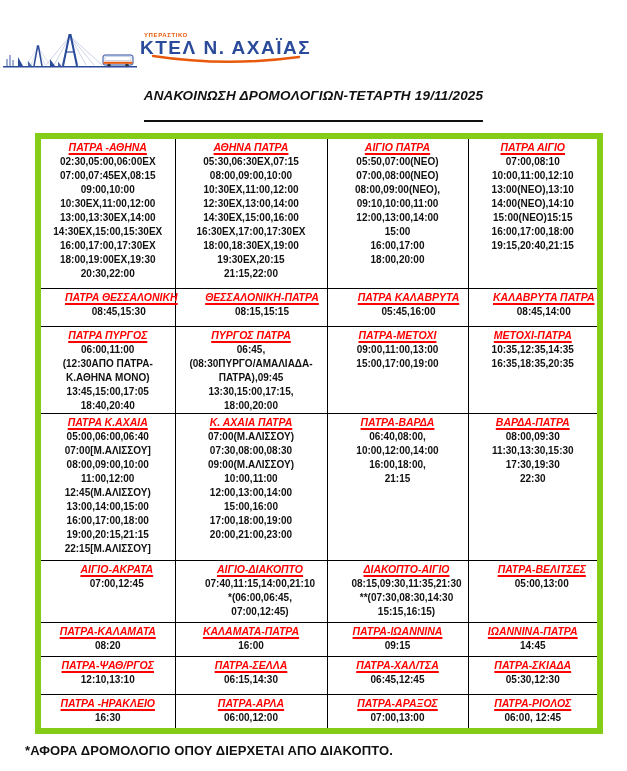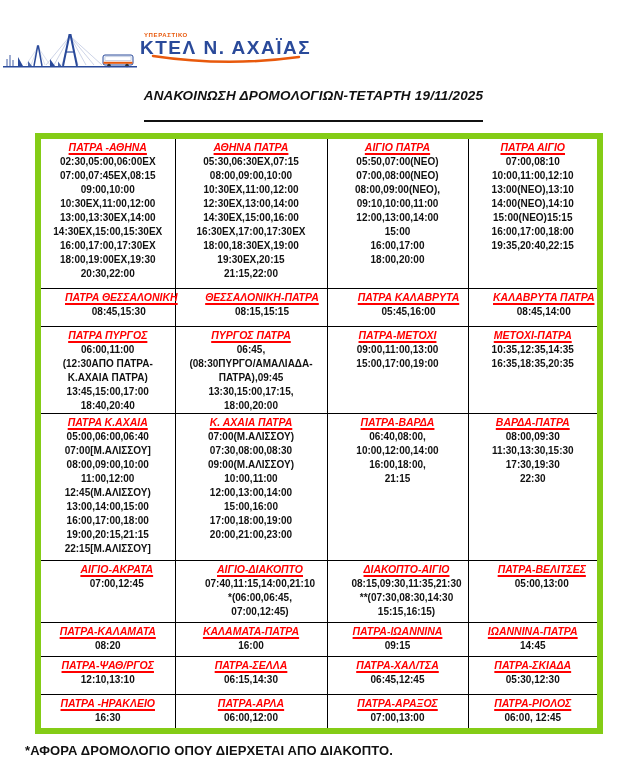--- a/index.html
+++ b/index.html
@@ -160,21 +160,21 @@
             <div class="time-line">18:00,20:00</div>
           </td>
           <td>
             <div class="route-header">ΠΑΤΡΑ ΑΙΓΙΟ</div>
             <div class="time-line">07:00,08:10</div>
             <div class="time-line">10:00,11:00,12:10</div>
             <div class="time-line">13:00(ΝΕΟ),13:10</div>
             <div class="time-line">14:00(ΝΕΟ),14:10</div>
             <div class="time-line">15:00(ΝΕΟ)15:15</div>
             <div class="time-line">16:00,17:00,18:00</div>
-            <div class="time-line">19:35,20:40,22:15</div>
+            <div class="time-line">19:15,20:40,21:15</div>
           </td>
         </tr>
         <tr>
           <td>
             <div class="route-header">ΠΑΤΡΑ ΘΕΣΣΑΛΟΝΙΚΗ</div>
             <div class="time-line">08:45,15:30</div>
           </td>
           <td>
             <div class="route-header">ΘΕΣΣΑΛΟΝΙΚΗ-ΠΑΤΡΑ</div>
             <div class="time-line">08:15,15:15</div>
@@ -186,22 +186,22 @@
           <td>
             <div class="route-header">ΚΑΛΑΒΡΥΤΑ ΠΑΤΡΑ</div>
             <div class="time-line">08:45,14:00</div>
           </td>
         </tr>
         <tr>
           <td>
             <div class="route-header">ΠΑΤΡΑ ΠΥΡΓΟΣ</div>
             <div class="time-line">06:00,11:00</div>
             <div class="time-line">(12:30ΑΠΟ ΠΑΤΡΑ-</div>
-            <div class="time-line">Κ.ΑΧΑΙΑ ΠΑΤΡΑ)</div>
-            <div class="time-line">13:45,15:00,17:00</div>
+            <div class="time-line">Κ.ΑΘΗΝΑ ΜΟΝΟ)</div>
+            <div class="time-line">13:45,15:00,17:05</div>
             <div class="time-line">18:40,20:40</div>
           </td>
           <td>
             <div class="route-header">ΠΥΡΓΟΣ ΠΑΤΡΑ</div>
             <div class="time-line">06:45,</div>
             <div class="time-line">(08:30ΠΥΡΓΟ/ΑΜΑΛΙΑΔΑ-</div>
             <div class="time-line">ΠΑΤΡΑ),09:45</div>
             <div class="time-line">13:30,15:00,17:15,</div>
             <div class="time-line">18:00,20:00</div>
           </td>

